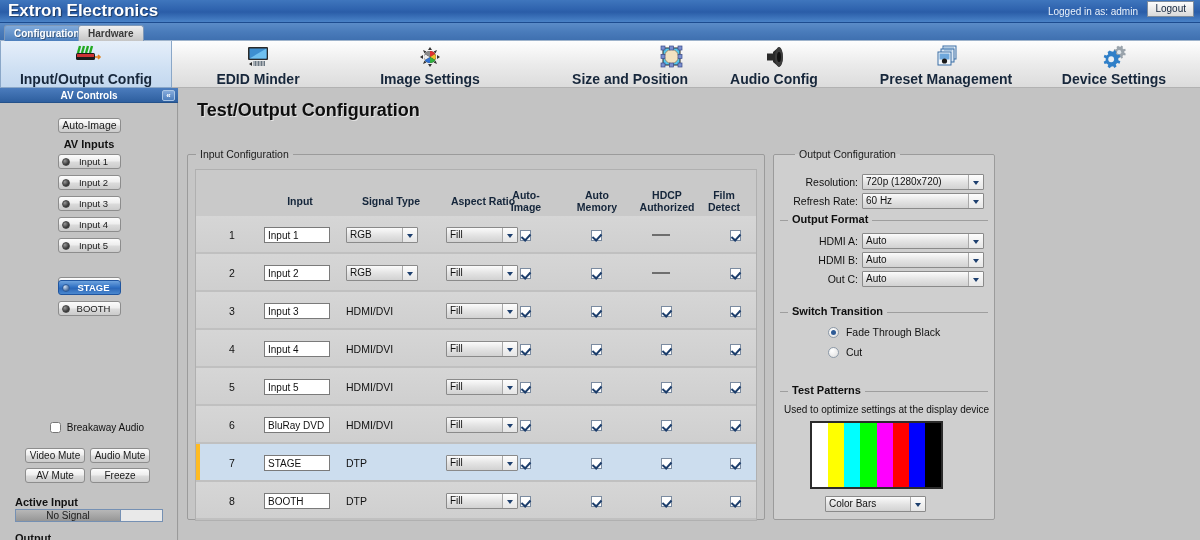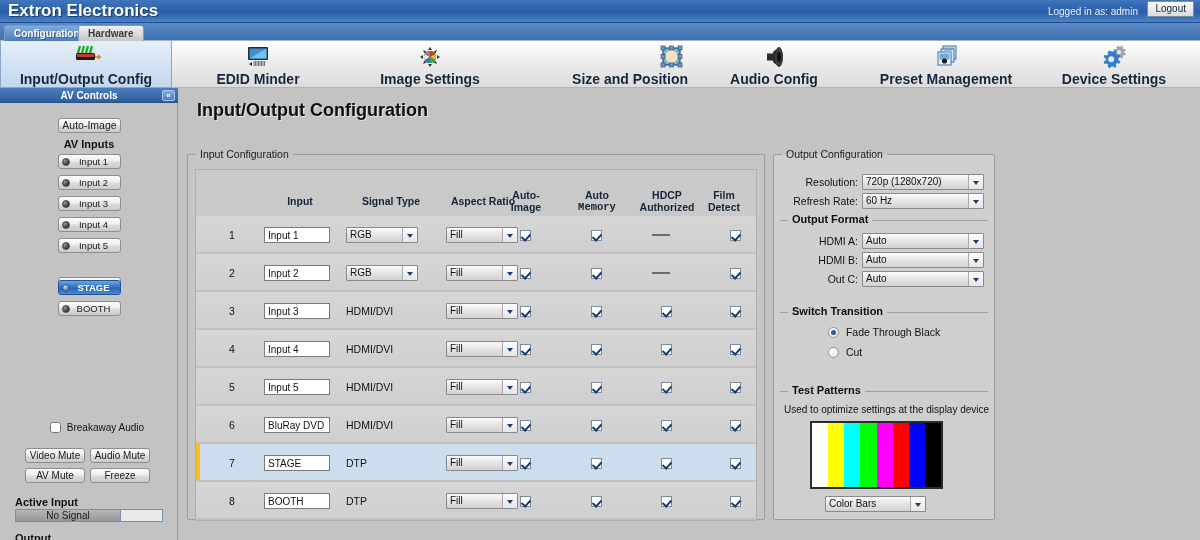--- a/index.html
+++ b/index.html
@@ -214,21 +214,21 @@
     border:1px solid #7b8ba0; background:#ffffff;
   }
   .cbx:after {
     content:""; position:absolute; left:2px; top:1px; width:4px; height:7px;
     border:solid #1b3d6b; border-width:0 2px 2px 0;
     transform: rotate(42deg);
   }
   .dash { position:absolute; top:18px; width:18px; height:2px; background:#6e6e6e; }
 
   
-  #output-panel { left:594px; top:60px; width:222px; height:372px; background:#cfcfcf; }
+  #output-panel { left:594px; top:60px; width:222px; height:372px; background:#cfcfcf;padding-left:13px; }
   .op-lbl { position:absolute; font-size:10.5px; color:#111; text-align:right; }
   .subfs {
     position:absolute; margin:0; padding:0;
     border:none; border-top:1px solid #9e9e9e;
   }
   .subfs-title {
     position:absolute; font-size:11px; font-weight:bold; color:#0f0f0f;
     background:#cfcfcf; padding:0 4px;
   }
   .radio-row { position:absolute; font-size:10.5px; color:#111; }
@@ -428,34 +428,34 @@
     <div class="sb-sect-lbl" style="top:408px;">Active Input</div>
     <div class="statbox" style="left:15px; top:421px; width:148px; height:13px;">
       <div class="statfill" style="width:105px; line-height:11px;">No Signal</div>
     </div>
 
     <div class="sb-sect-lbl" style="top:444px;">Output</div>
 
   </div>
 
   <div class="content">
-    <div class="pagetitle">Input/Output Configuration</div>
+    <div class="pagetitle">Test/Output Configuration</div>
 
     <fieldset class="panel" id="input-panel">
       <legend>Input Configuration</legend>
       <div class="ic-inner">
 
         <div class="ic-head">
           <div style="left:68px; top:25px; width:72px;">Input</div>
           <div style="left:145px; top:25px; width:100px;">Signal Type</div>
           <div style="left:245px; top:25px; width:84px;">Aspect Ratio</div>
           <div style="left:288px; top:19px; width:84px;">Auto-</div>
           <div style="left:288px; top:31px; width:84px;">Image</div>
           <div style="left:359px; top:19px; width:84px;">Auto</div>
-          <div style="left:359px; top:31px; width:84px;font-family:Liberation Mono, monospace;">Memory</div>
+          <div style="left:359px; top:31px; width:84px;">Memory</div>
           <div style="left:429px; top:19px; width:84px;">HDCP</div>
           <div style="left:429px; top:31px; width:84px;">Authorized</div>
           <div style="left:498px; top:19px; width:60px;">Film</div>
           <div style="left:498px; top:31px; width:60px;">Detect</div>
         </div>
 
         <div class="ic-row" style="top:46px;">
           <div class="num">1</div>
           <input class="tin" type="text" value="Input 1" style="">
           <div class="sel-box" style="left:150px; top:11px;">

